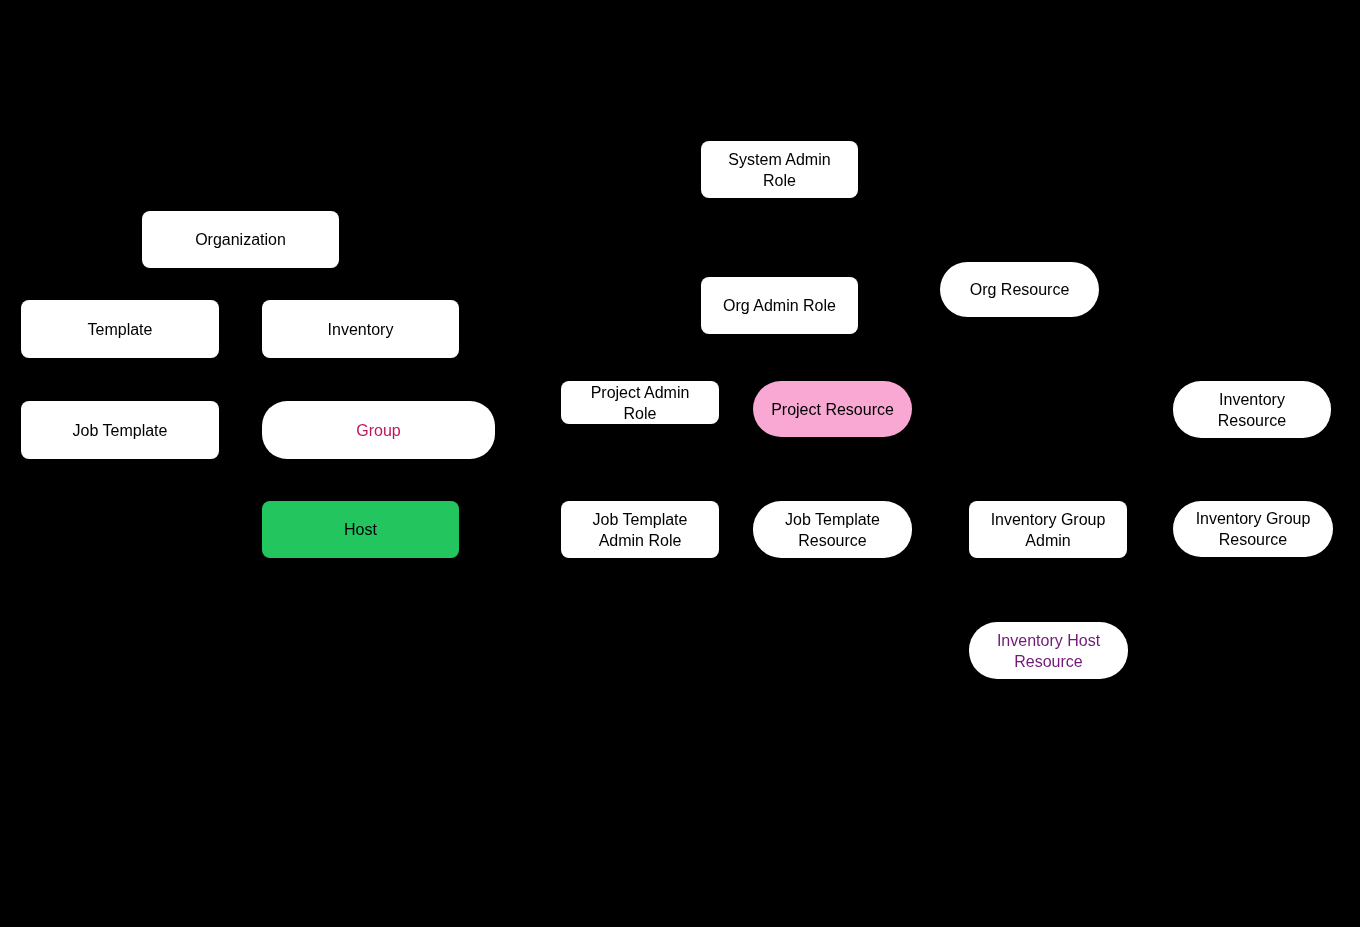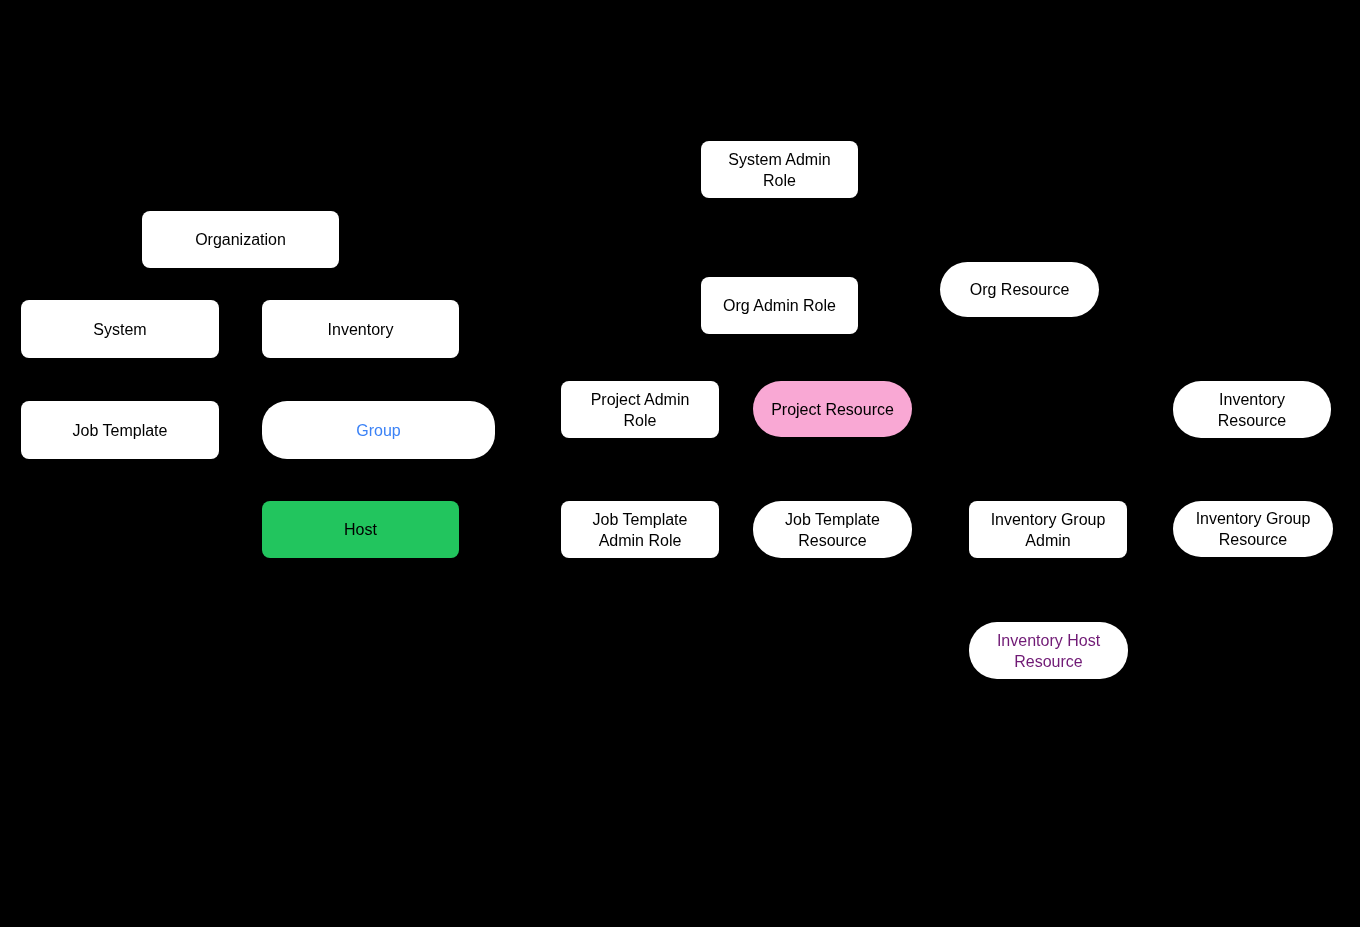--- a/index.html
+++ b/index.html
@@ -40,45 +40,45 @@
   }
 </style>
 </head>
 <body>
 
 <div id="diagram-canvas" style="background: rgb(0, 0, 0);">
     <div class="node rect" style="left: 142px; top: 211px; width: 197px; height: 57px; background: rgb(255, 255, 255); color: rgb(0, 0, 0);">
       <span class="node-label">Organization</span>
     </div>
     <div class="node rect" style="left: 21px; top: 300px; width: 198px; height: 58px; background: rgb(255, 255, 255); color: rgb(0, 0, 0);">
-      <span class="node-label">System</span>
+      <span class="node-label">Template</span>
     </div>
     <div class="node rect" style="left: 262px; top: 300px; width: 197px; height: 58px; background: rgb(255, 255, 255); color: rgb(0, 0, 0);">
       <span class="node-label">Inventory</span>
     </div>
     <div class="node rect" style="left: 21px; top: 401px; width: 198px; height: 58px; background: rgb(255, 255, 255); color: rgb(0, 0, 0);">
       <span class="node-label">Job Template</span>
     </div>
-    <div class="node rect" style="left: 262px; top: 401px; width: 233px; height: 58px; background: rgb(255, 255, 255); color: #3b82f6; border-radius: 25px;">
+    <div class="node rect" style="left: 262px; top: 401px; width: 233px; height: 58px; background: rgb(255, 255, 255); color: #be185d; border-radius: 25px;">
       <span class="node-label">Group</span>
     </div>
     <div class="node rect" style="left: 262px; top: 501px; width: 197px; height: 57px; background: #22c55e; color: rgb(0, 0, 0);">
       <span class="node-label">Host</span>
     </div>
     <div class="node rect" style="left: 701px; top: 141px; width: 157px; height: 57px; background: rgb(255, 255, 255); color: rgb(0, 0, 0);">
       <span class="node-label">System Admin
 Role</span>
     </div>
     <div class="node rect" style="left: 701px; top: 265px; width: 157px; height: 57px; background: rgb(255, 255, 255); color: rgb(0, 0, 0); margin-top: 12px;">
       <span class="node-label">Org Admin Role</span>
     </div>
     <div class="node stadium" style="left: 940px; top: 262px; width: 159px; height: 55px; background: rgb(255, 255, 255); color: rgb(0, 0, 0);">
       <span class="node-label">Org Resource</span>
     </div>
-    <div class="node rect" style="left: 561px; top: 381px; width: 158px; height: 57px; background: rgb(255, 255, 255); color: rgb(0, 0, 0);">
+    <div class="node rect" style="left: 561px; top: 381px; width: 158px; height: 43px; background: rgb(255, 255, 255); color: rgb(0, 0, 0);">
       <span class="node-label">Project Admin
 Role</span>
     </div>
     <div class="node stadium" style="left: 753px; top: 381px; width: 159px; height: 56px; background: #f9a8d4; color: rgb(0, 0, 0); text-align: center;">
       <span class="node-label">Project Resource</span>
     </div>
     <div class="node stadium" style="left: 1173px; top: 381px; width: 158px; height: 57px; background: rgb(255, 255, 255); color: rgb(0, 0, 0);">
       <span class="node-label">Inventory
 Resource</span>
     </div>

